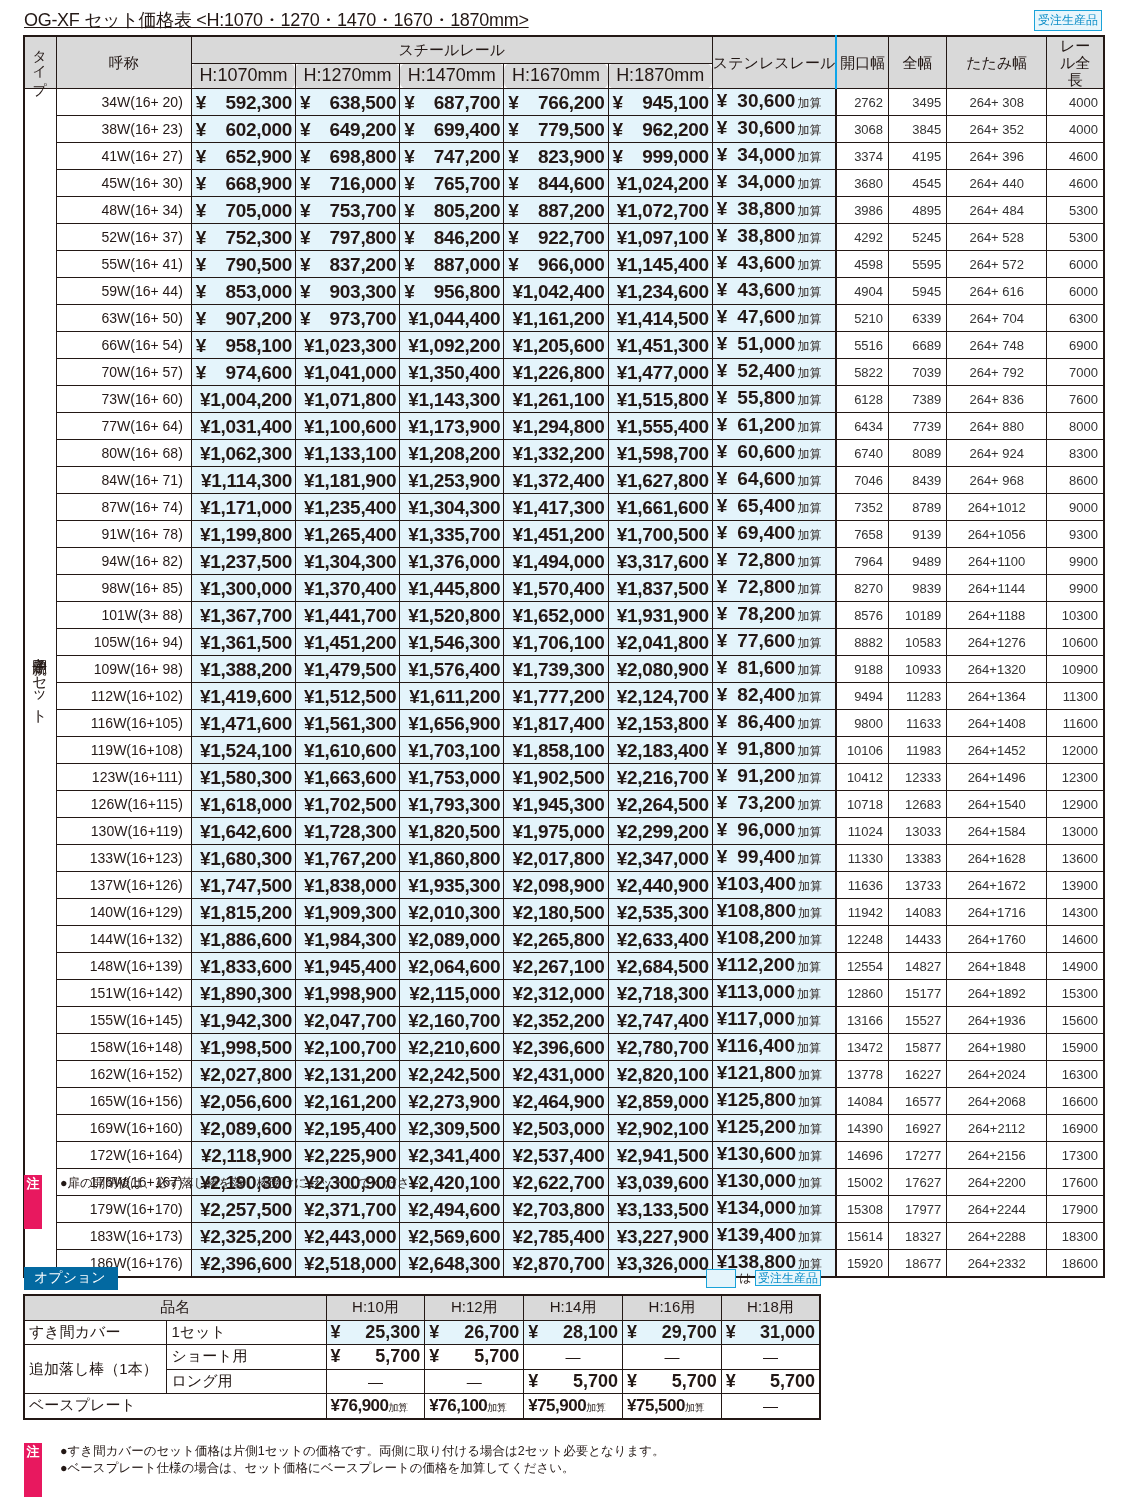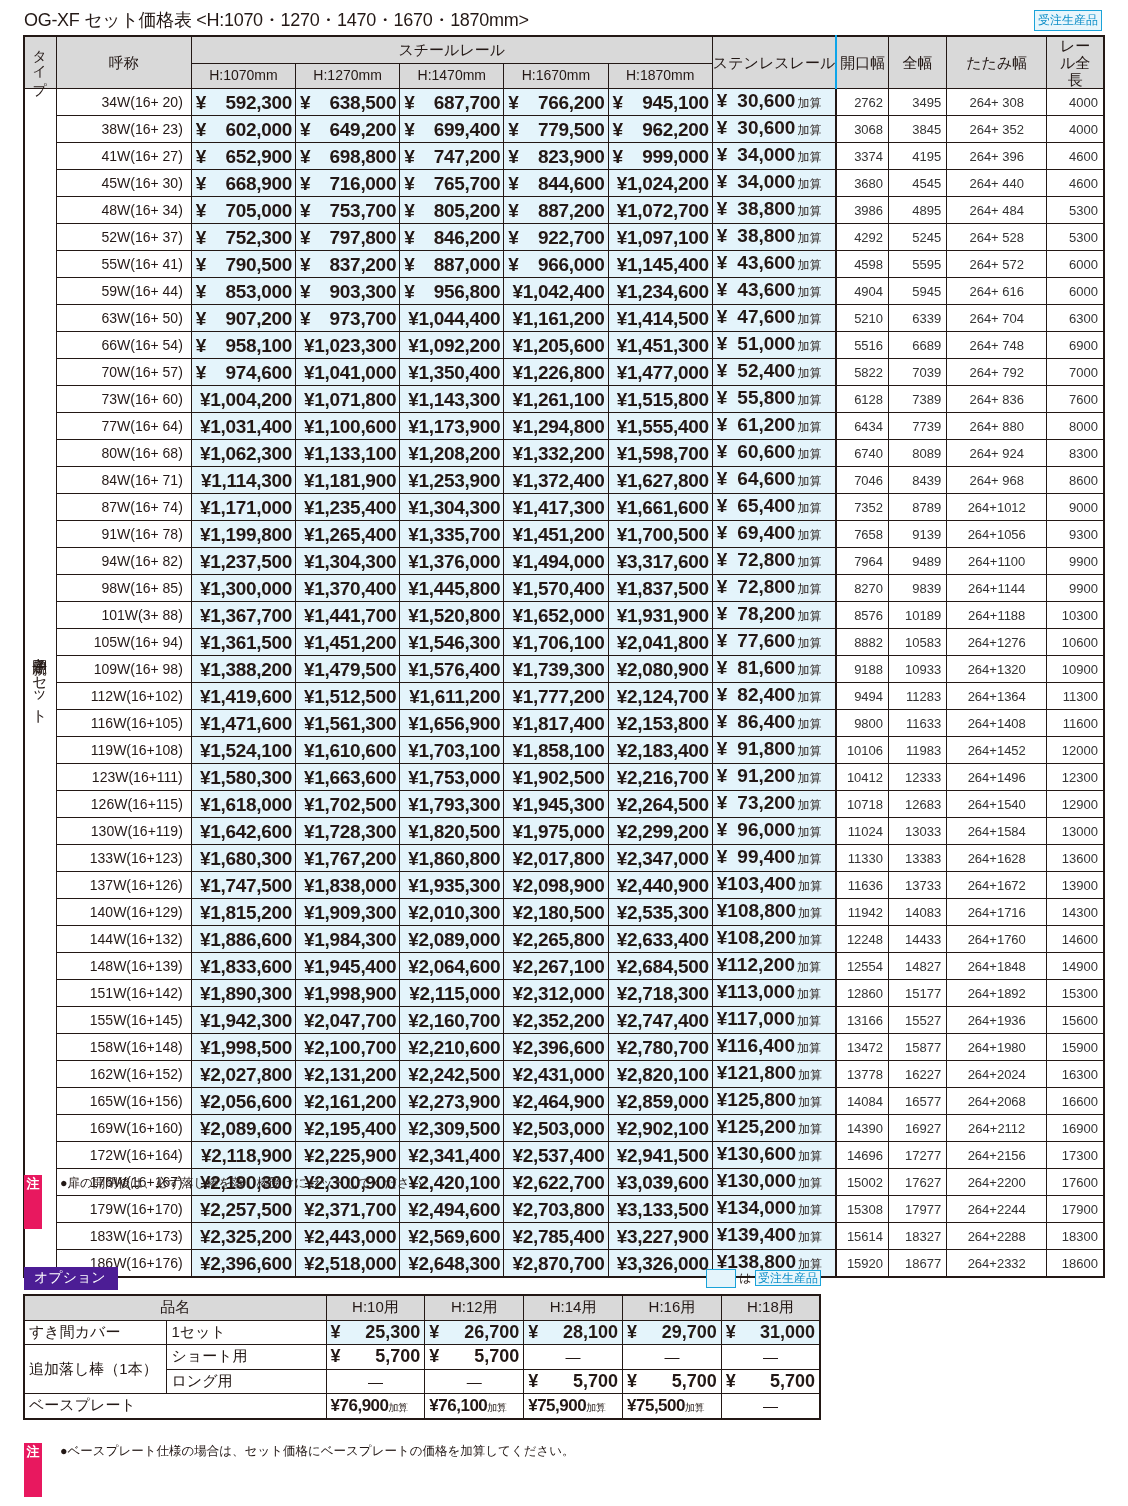--- a/index.html
+++ b/index.html
@@ -1,36 +1,36 @@
 <!DOCTYPE html>
 <html><head>
 <meta charset="utf-8">
 <style>
   html,body{margin:0;padding:0;background:#fff;}
   body{width:1128px;height:1506px;position:relative;font-family:"Liberation Sans","DejaVu Sans",sans-serif;color:#231815;overflow:hidden;}
-  .title{position:absolute;left:24px;top:8px;font-size:18px;letter-spacing:-0.3px;}
+  .title{position:absolute;left:24px;top:8px;font-size:18px;letter-spacing:-0.3px;text-decoration:underline;}
   .badge-made{position:absolute;left:1034px;top:10px;border:1px solid #1aa3d9;color:#0e8fc8;font-size:12px;padding:1px 3px;background:#e8f6fc;}
   table{border-collapse:collapse;}
   .main{position:absolute;left:23px;top:35px;width:1082px;border:2px solid #231815;}
   .main td,.main th{border:1px solid #231815;padding:0;height:23.6px;line-height:23px;font-size:14px;white-space:nowrap;}
   .main th{background:#d9d9d9;font-weight:normal;font-size:15px;}
-  .main th.h2{font-size:14px;height:22px;line-height:21px;}
+  .main th.h2{font-size:18px;height:22px;line-height:21px;border-radius:7px;}
   .main td.name{text-align:right;padding-right:8px;font-size:14px;}
   .main td.price{background:#e4f4fb;font-weight:bold;font-size:19px;text-align:right;padding:0 3px 0 4px;letter-spacing:-0.3px;}
   .main td.price .yen{float:left;}
   .main td.ss{background:#e4f4fb;font-weight:bold;font-size:19px;padding:0 2px 0 4px;border-right:2px solid #231815;}
   .main td.ss .yen{float:left;}
   .main td.ss .kasan{font-size:12px;font-weight:normal;margin-left:2px;}
   .main td.num{text-align:right;padding-right:5px;font-size:13px;color:#333;}
   .main td.tatami{text-align:center;font-size:13px;color:#333;}
   .main td.type{writing-mode:vertical-rl;text-orientation:upright;font-size:15px;text-align:center;vertical-align:middle;letter-spacing:0;}
   .notes{position:absolute;left:24px;font-size:12.5px;line-height:17px;}
   .notes .chu{position:absolute;left:0;top:0;width:18px;height:100%;background:#e8185f;color:#fff;font-weight:bold;text-align:center;font-size:13px;line-height:18px;}
   .notes .lines{margin-left:36px;}
-  .opt-label{position:absolute;left:24px;top:1267px;background:#4c1d95;color:#fff;font-size:14px;padding:2px 12px 3px 10px;}
+  .opt-label{position:absolute;left:24px;top:1267px;background:#0369a1;color:#fff;font-size:14px;padding:2px 12px 3px 10px;}
   .legend{position:absolute;left:706px;top:1269px;font-size:12px;}
   .legend .swatch{display:inline-block;width:28px;height:17px;border:1px solid #1aa3d9;background:#e4f4fb;vertical-align:middle;}
   .legend .lbl{border:1px solid #1aa3d9;color:#0e8fc8;background:#e8f6fc;padding:0 2px;vertical-align:middle;}
   .opt{position:absolute;left:23px;top:1294px;width:798px;border:2px solid #231815;}
   .opt td,.opt th{border:1px solid #231815;height:23.5px;font-size:15px;padding:0 4px;white-space:nowrap;}
   .opt th{background:#d9d9d9;font-weight:normal;}
   .opt td.price{background:#e4f4fb;font-weight:bold;font-size:18px;text-align:right;}
   .opt td.price .yen{float:left;}
   .opt td.plain{font-weight:bold;font-size:18px;text-align:right;}
   .opt td.plain .yen{float:left;}
@@ -721,15 +721,16 @@
     <td class="base">¥<span>75,900</span><span class="kasan">加算</span></td>
     <td class="base">¥<span>75,500</span><span class="kasan">加算</span></td>
     <td class="dash">—</td>
   </tr>
 </tbody>
   </table>
 
 <div class="notes" style="top:1443px;">
   <div class="chu" style="height:54px;">注</div>
   <div class="lines">
+    <div>●すき間カバーのセット価格は片側1セットの価格です。両側に取り付ける場合は2セット必要となります。</div>
     <div>●ベースプレート仕様の場合は、セット価格にベースプレートの価格を加算してください。</div>
   </div>
 </div>
 
 </body></html>

